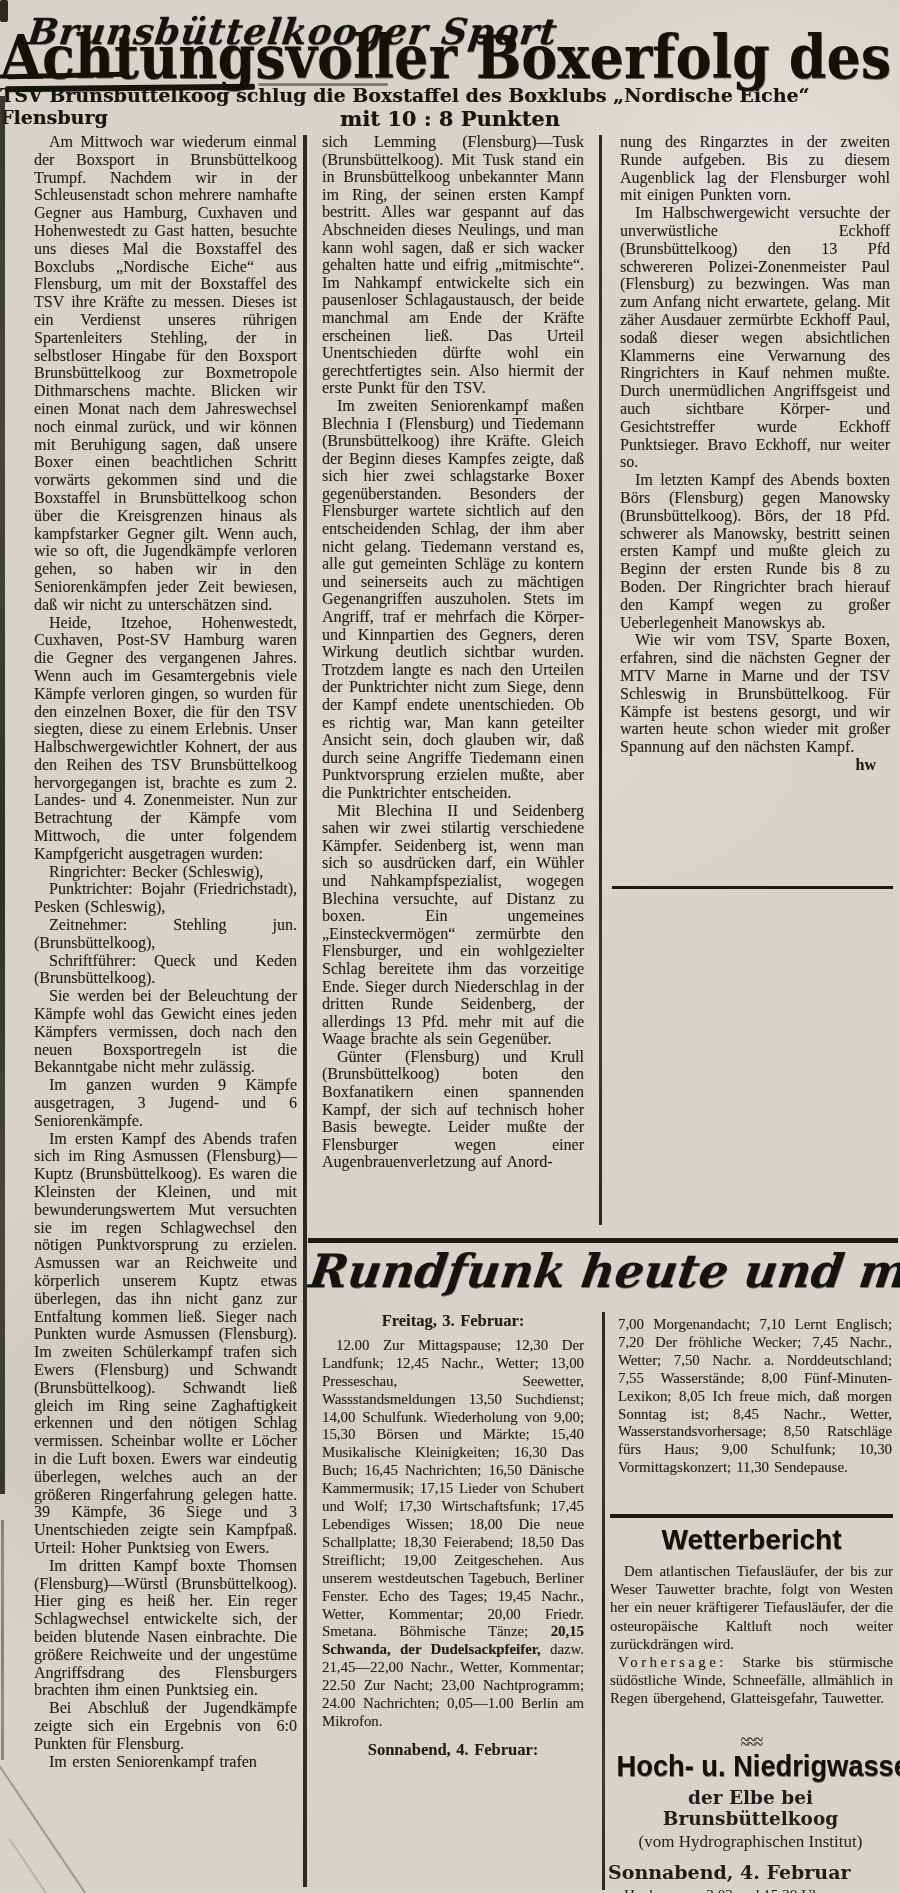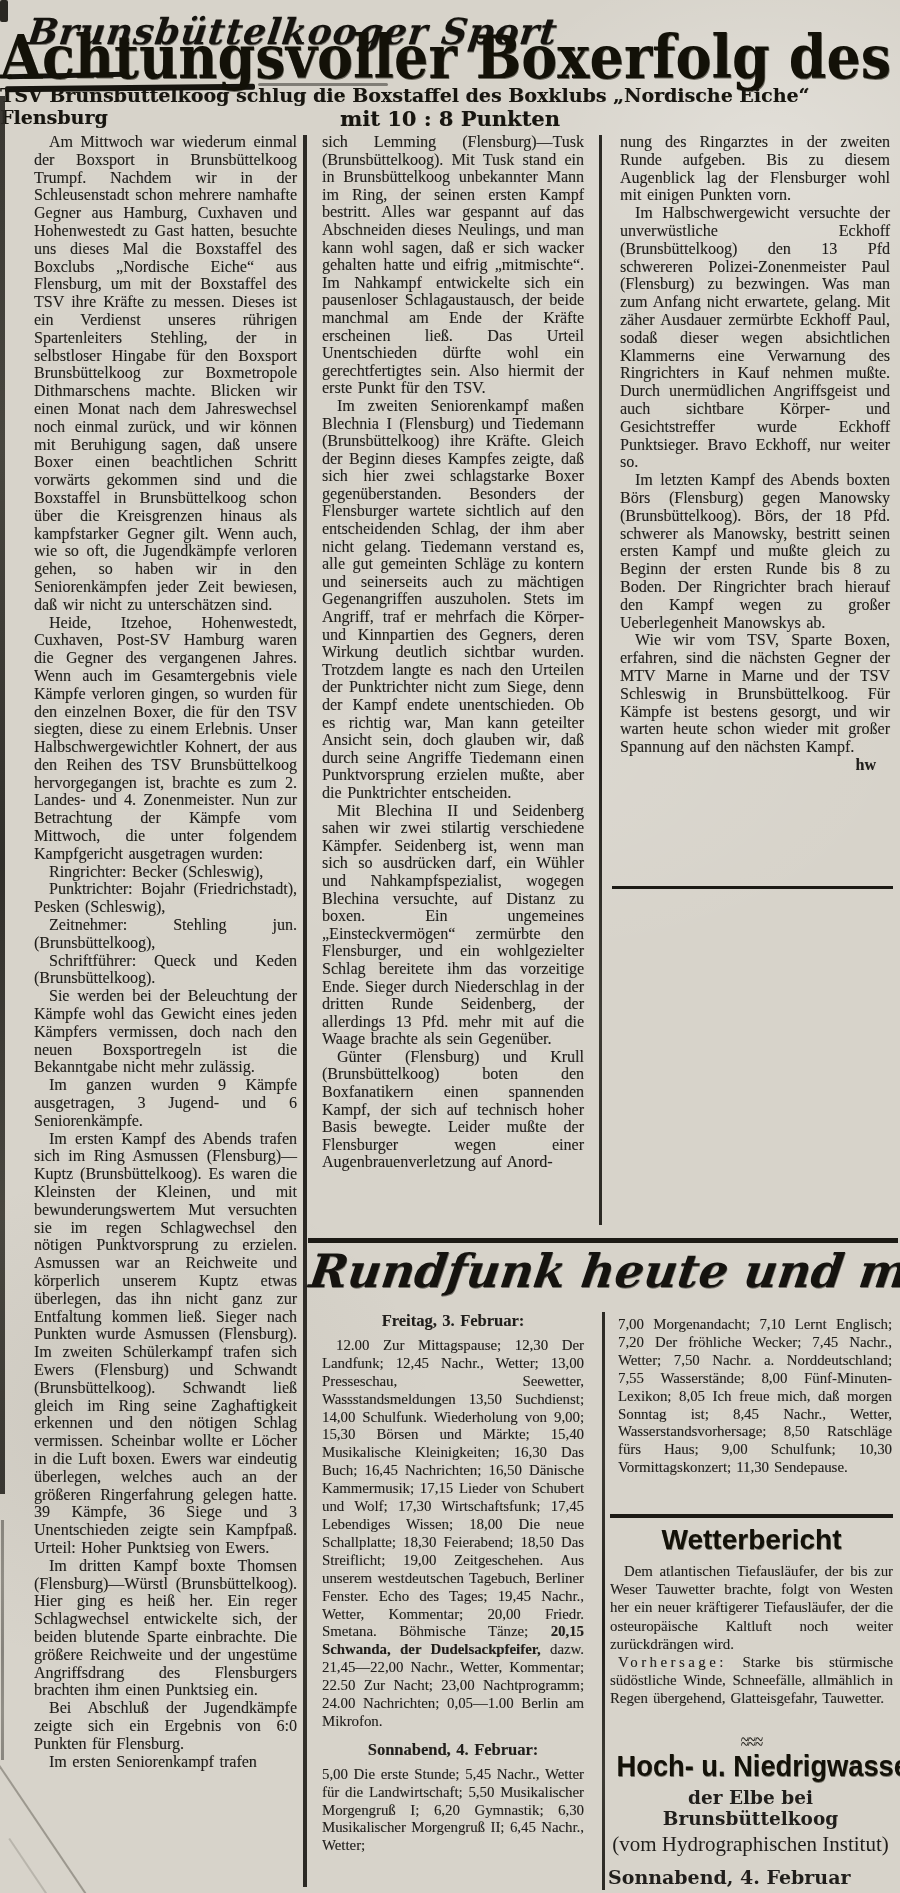--- a/index.html
+++ b/index.html
@@ -78,21 +78,21 @@
   .weather-title { font-size:28px; margin:0 0 6px 0; }
   .tide-title { font-size:29px; margin:0; transform:scaleX(0.94); transform-origin:center; white-space:nowrap; }
   .smalltext { font-size:14.8px; line-height:18.2px; text-align:justify;
                text-shadow:0.3px 0.3px 0 rgba(32,30,27,.32); word-spacing:1.4px; }
   .smalltext p { margin:0; }
   .spaced { letter-spacing:3.5px; }
   .ornament { text-align:center; font-size:15px; letter-spacing:-1px;
               transform:scaleY(1.5); color:#26241f; }
   .tide-sub1 { text-align:center; font-weight:bold; font-size:18.5px; margin:4px 0 0 0;
                font-family:"DejaVu Serif", serif; }
-  .tide-sub2 { text-align:center; font-size:21px; margin:3px 0 0 0; }
+  .tide-sub2 { text-align:center; font-size:17px; margin:3px 0 0 0; }
   .tide-date { font-weight:bold; font-size:19px; margin:9px 0 2px 0;
                font-family:"DejaVu Serif", serif; }
   .tide-line { font-size:15.2px; line-height:19px; margin:0; }
   .tide-line.ind { text-indent:16px; }
 
   .cut-line { width:200px; height:2px; background:#8d8a80; transform:rotate(56deg);
               transform-origin:left top; opacity:.8; }
   .corner-blob { background:#2a2822; border-radius:2px; }
 </style>
 </head>
@@ -119,21 +119,21 @@
   <div class="abs col" style="left:34px;top:133px;width:263px;">
     <p>Am Mittwoch war wiederum einmal der Boxsport in Brunsbüttelkoog Trumpf. Nachdem wir in der Schleusenstadt schon mehrere namhafte Gegner aus Hamburg, Cuxhaven und Hohenwestedt zu Gast hatten, besuchte uns dieses Mal die Boxstaffel des Boxclubs „Nordische Eiche“ aus Flensburg, um mit der Boxstaffel des TSV ihre Kräfte zu messen. Dieses ist ein Verdienst unseres rührigen Spartenleiters Stehling, der in selbstloser Hingabe für den Boxsport Brunsbüttelkoog zur Boxmetropole Dithmarschens machte. Blicken wir einen Monat nach dem Jahreswechsel noch einmal zurück, und wir können mit Beruhigung sagen, daß unsere Boxer einen beachtlichen Schritt vorwärts gekommen sind und die Boxstaffel in Brunsbüttelkoog schon über die Kreisgrenzen hinaus als kampfstarker Gegner gilt. Wenn auch, wie so oft, die Jugendkämpfe verloren gehen, so haben wir in den Seniorenkämpfen jeder Zeit bewiesen, daß wir nicht zu unterschätzen sind.</p>
     <p>Heide, Itzehoe, Hohenwestedt, Cuxhaven, Post-SV Hamburg waren die Gegner des vergangenen Jahres. Wenn auch im Gesamtergebnis viele Kämpfe verloren gingen, so wurden für den einzelnen Boxer, die für den TSV siegten, diese zu einem Erlebnis. Unser Halbschwergewichtler Kohnert, der aus den Reihen des TSV Brunsbüttelkoog hervorgegangen ist, brachte es zum 2. Landes- und 4. Zonenmeister. Nun zur Betrachtung der Kämpfe vom Mittwoch, die unter folgendem Kampfgericht ausgetragen wurden:</p>
     <p>Ringrichter: Becker (Schleswig),</p>
     <p>Punktrichter: Bojahr (Friedrichstadt), Pesken (Schleswig),</p>
     <p>Zeitnehmer: Stehling jun. (Brunsbüttelkoog),</p>
     <p>Schriftführer: Queck und Keden (Brunsbüttelkoog).</p>
     <p>Sie werden bei der Beleuchtung der Kämpfe wohl das Gewicht eines jeden Kämpfers vermissen, doch nach den neuen Boxsportregeln ist die Bekanntgabe nicht mehr zulässig.</p>
     <p>Im ganzen wurden 9 Kämpfe ausgetragen, 3 Jugend- und 6 Seniorenkämpfe.</p>
     <p>Im ersten Kampf des Abends trafen sich im Ring Asmussen (Flensburg)—Kuptz (Brunsbüttelkoog). Es waren die Kleinsten der Kleinen, und mit bewunderungswertem Mut versuchten sie im regen Schlagwechsel den nötigen Punktvorsprung zu erzielen. Asmussen war an Reichweite und körperlich unserem Kuptz etwas überlegen, das ihn nicht ganz zur Entfaltung kommen ließ. Sieger nach Punkten wurde Asmussen (Flensburg). Im zweiten Schülerkampf trafen sich Ewers (Flensburg) und Schwandt (Brunsbüttelkoog). Schwandt ließ gleich im Ring seine Zaghaftigkeit erkennen und den nötigen Schlag vermissen. Scheinbar wollte er Löcher in die Luft boxen. Ewers war eindeutig überlegen, welches auch an der größeren Ringerfahrung gelegen hatte. 39 Kämpfe, 36 Siege und 3 Unentschieden zeigte sein Kampfpaß. Urteil: Hoher Punktsieg von Ewers.</p>
-    <p>Im dritten Kampf boxte Thomsen (Flensburg)—Würstl (Brunsbüttelkoog). Hier ging es heiß her. Ein reger Schlagwechsel entwickelte sich, der beiden blutende Sparte einbrachte. Die größere Reichweite und der ungestüme Angriffsdrang des Flensburgers brachten ihm einen Punktsieg ein.</p>
+    <p>Im dritten Kampf boxte Thomsen (Flensburg)—Würstl (Brunsbüttelkoog). Hier ging es heiß her. Ein reger Schlagwechsel entwickelte sich, der beiden blutende Nasen einbrachte. Die größere Reichweite und der ungestüme Angriffsdrang des Flensburgers brachten ihm einen Punktsieg ein.</p>
     <p>Bei Abschluß der Jugendkämpfe zeigte sich ein Ergebnis von 6:0 Punkten für Flensburg.</p>
     <p>Im ersten Seniorenkampf trafen</p>
   </div>
 
   <div class="abs col" style="left:322px;top:133px;width:262px;line-height:17.6px;">
     <p class="noind">sich Lemming (Flensburg)—Tusk (Brunsbüttelkoog). Mit Tusk stand ein in Brunsbüttelkoog unbekannter Mann im Ring, der seinen ersten Kampf bestritt. Alles war gespannt auf das Abschneiden dieses Neulings, und man kann wohl sagen, daß er sich wacker gehalten hatte und eifrig „mitmischte“. Im Nahkampf entwickelte sich ein pausenloser Schlagaustausch, der beide manchmal am Ende der Kräfte erscheinen ließ. Das Urteil Unentschieden dürfte wohl ein gerechtfertigtes sein. Also hiermit der erste Punkt für den TSV.</p>
     <p>Im zweiten Seniorenkampf maßen Blechnia I (Flensburg) und Tiedemann (Brunsbüttelkoog) ihre Kräfte. Gleich der Beginn dieses Kampfes zeigte, daß sich hier zwei schlagstarke Boxer gegenüberstanden. Besonders der Flensburger wartete sichtlich auf den entscheidenden Schlag, der ihm aber nicht gelang. Tiedemann verstand es, alle gut gemeinten Schläge zu kontern und seinerseits auch zu mächtigen Gegenangriffen auszuholen. Stets im Angriff, traf er mehrfach die Körper- und Kinnpartien des Gegners, deren Wirkung deutlich sichtbar wurden. Trotzdem langte es nach den Urteilen der Punktrichter nicht zum Siege, denn der Kampf endete unentschieden. Ob es richtig war, Man kann geteilter Ansicht sein, doch glauben wir, daß durch seine Angriffe Tiedemann einen Punktvorsprung erzielen mußte, aber die Punktrichter entscheiden.</p>
     <p>Mit Blechina II und Seidenberg sahen wir zwei stilartig verschiedene Kämpfer. Seidenberg ist, wenn man sich so ausdrücken darf, ein Wühler und Nahkampfspezialist, wogegen Blechina versuchte, auf Distanz zu boxen. Ein ungemeines „Einsteckvermögen“ zermürbte den Flensburger, und ein wohlgezielter Schlag bereitete ihm das vorzeitige Ende. Sieger durch Niederschlag in der dritten Runde Seidenberg, der allerdings 13 Pfd. mehr mit auf die Waage brachte als sein Gegenüber.</p>
     <p>Günter (Flensburg) und Krull (Brunsbüttelkoog) boten den Boxfanatikern einen spannenden Kampf, der sich auf technisch hoher Basis bewegte. Leider mußte der Flensburger wegen einer Augenbrauenverletzung auf Anord-</p>
   </div>
@@ -147,21 +147,20 @@
 
   <div class="abs hline" style="left:612px;top:886px;width:281px;height:3px;"></div>
 
   <div class="abs hline" style="left:308px;top:1238px;width:590px;height:5px;"></div>
   <div class="abs radio-title">Rundfunk heute und morgen</div>
 
   <div class="abs radio-col" style="left:322px;top:1312px;width:262px;">
     <div class="radio-h">Freitag, 3. Februar:</div>
     <p class="ind"><span>12.00 Zur Mittagspause; 12,30 Der Landfunk; 12,45 Nachr., Wetter; 13,00 Presseschau, Seewetter, Wassstandsmeldungen 13,50 Suchdienst; 14,00 Schulfunk. Wiederholung von 9,00; 15,30 Börsen und Märkte; 15,40 Musikalische Kleinigkeiten; 16,30 Das Buch; 16,45 Nachrichten; 16,50 Dänische Kammermusik; 17,15 Lieder von Schubert und Wolf; 17,30 Wirtschaftsfunk; 17,45 Lebendiges Wissen; 18,00 Die neue Schallplatte; 18,30 Feierabend; 18,50 Das Streiflicht; 19,00 Zeitgeschehen. Aus unserem westdeutschen Tagebuch, Berliner Fenster. Echo des Tages; 19,45 Nachr., Wetter, Kommentar; 20,00 Friedr. Smetana. Böhmische Tänze; </span><span class="b">20,15 Schwanda, der Dudelsackpfeifer,</span><span> dazw. 21,45—22,00 Nachr., Wetter, Kommentar; 22.50 Zur Nacht; 23,00 Nachtprogramm; 24.00 Nachrichten; 0,05—1.00 Berlin am Mikrofon.</span></p>
     <div class="radio-h2">Sonnabend, 4. Februar:</div>
-    <p>5,00 Die erste Stunde; 5,45 Nachr., Wetter für die Landwirtschaft; 5,50 Musikalischer Morgengruß I; 6,20 Gymnastik; 6,30 Musikalischer Morgengruß II; 6,45 Nachr., Wetter;</p>
   </div>
 
   <div class="abs radio-col" style="left:618px;top:1316px;width:274px;">
     <p>7,00 Morgenandacht; 7,10 Lernt Englisch; 7,20 Der fröhliche Wecker; 7,45 Nachr., Wetter; 7,50 Nachr. a. Norddeutschland; 7,55 Wasserstände; 8,00 Fünf-Minuten-Lexikon; 8,05 Ich freue mich, daß morgen Sonntag ist; 8,45 Nachr., Wetter, Wasserstandsvorhersage; 8,50 Ratschläge fürs Haus; 9,00 Schulfunk; 10,30 Vormittagskonzert; 11,30 Sendepause.</p>
   </div>
 
   <div class="abs hline" style="left:610px;top:1514px;width:283px;height:4px;"></div>
   <div class="abs" style="left:610px;top:1524px;width:283px;">
     <div class="weather-title">Wetterbericht</div>
     <div class="smalltext">

